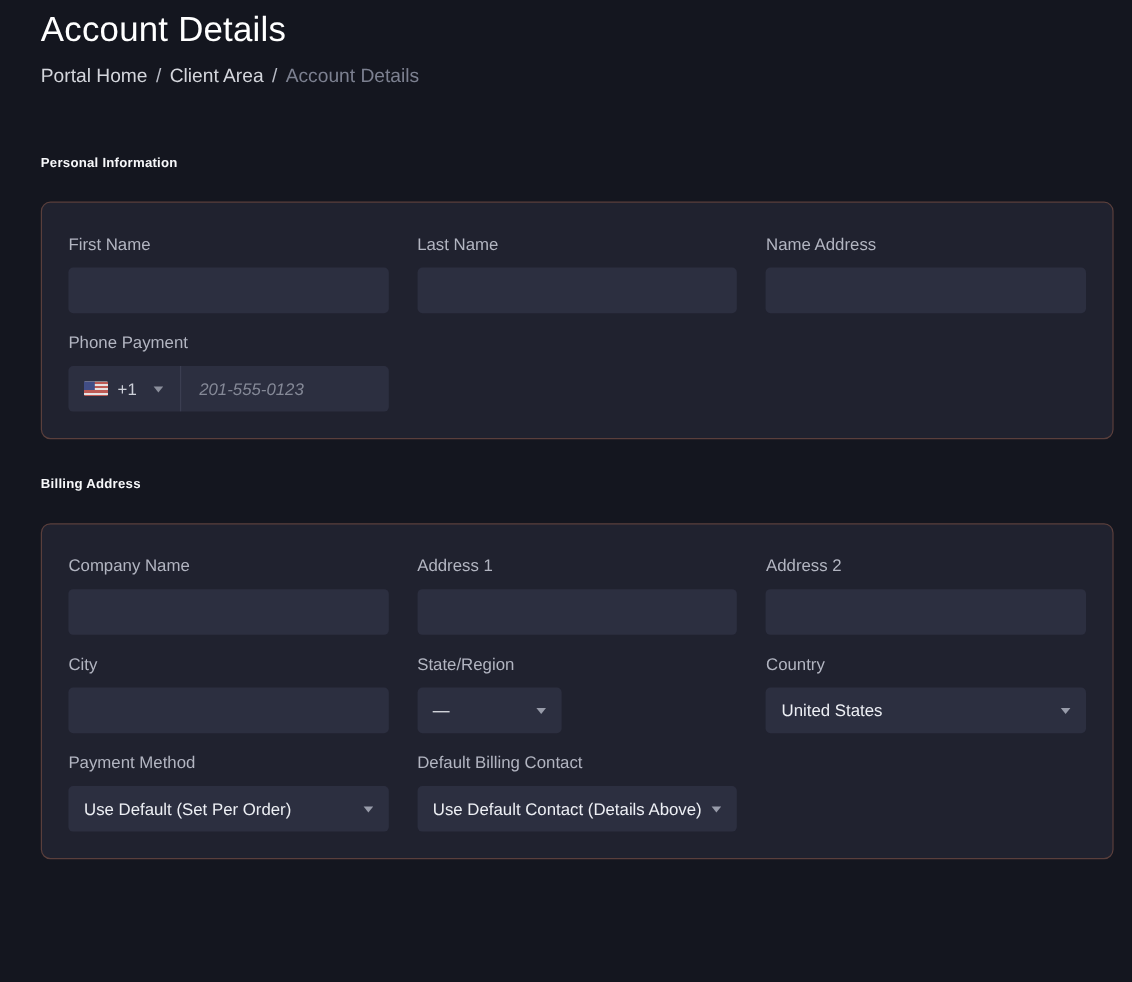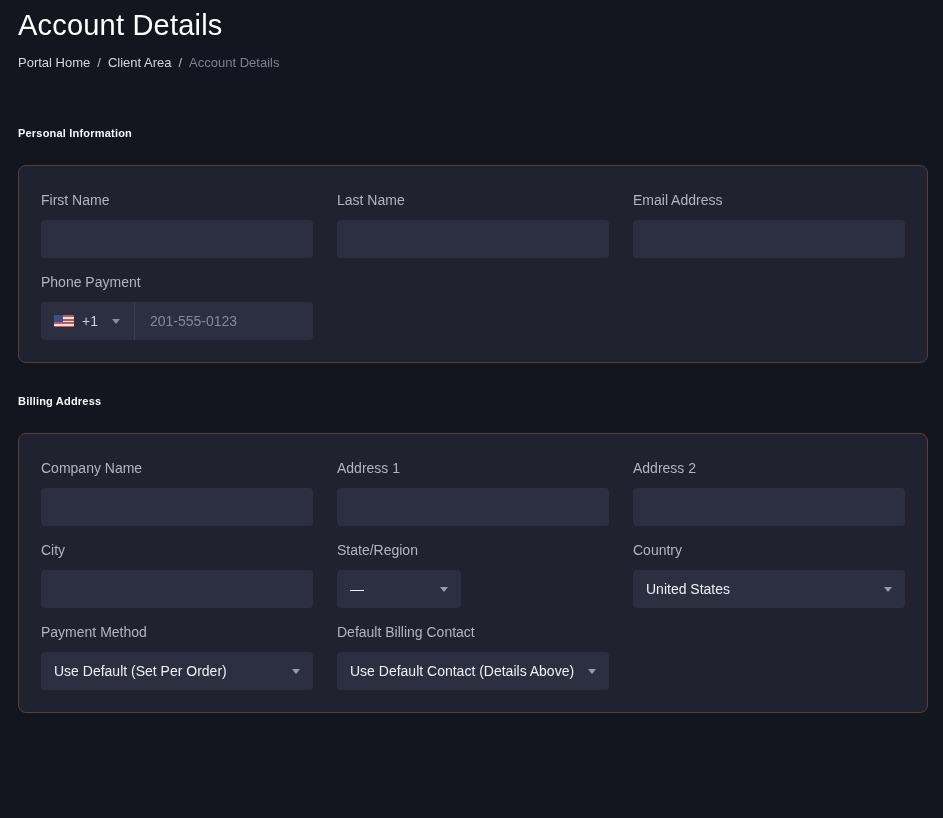--- a/index.html
+++ b/index.html
@@ -3,34 +3,34 @@
 <meta charset="utf-8">
 <style>
   * { box-sizing: border-box; margin: 0; padding: 0; }
   html, body { width: 943px; height: 818px; }
   body {
     background: #14161f;
     font-family: "Liberation Sans", sans-serif;
     color: #e9ebf0;
     overflow: hidden;
   }
-  .container { margin: 0 15px 0 18px; }
+  .container { margin: 0 15px 0 34px; }
 
   
   .page-title {
     padding-top: 8px;
     font-size: 29px;
     line-height: 34px;
     font-weight: 500;
     color: #ffffff;
     letter-spacing: 0.2px;
   }
   .breadcrumb {
     margin-top: 13px;
-    font-size: 13px;
+    font-size: 16px;
     color: #d4d6dc;
     display: flex;
     align-items: center;
     gap: 7px;
   }
   .breadcrumb .crumb { color: #d4d6dc; cursor: pointer; }
   .breadcrumb .sep { color: #b9bcc6; }
   .breadcrumb .crumb.current { color: #7c8090; cursor: default; }
 
   
@@ -75,20 +75,21 @@
     width: 100%;
     height: 38px;
     background: #2c2f40;
     border: none;
     border-radius: 4px;
     padding: 4px 12px;
     font-family: "Liberation Sans", sans-serif;
     font-size: 14px;
     color: #edeff4;
     outline: none;
+    font-style: italic;
   }
   .text-input::placeholder { color: #858997; opacity: 1; }
 
   .select {
     width: 100%;
     height: 38px;
     background: #2c2f40;
     border-radius: 4px;
     padding: 0 13px;
     display: flex;
@@ -166,21 +167,21 @@
     <div class="form-grid">
       <div class="field">
         <label class="field-label">First Name</label>
         <input class="text-input" type="text" value="" style="">
       </div>
       <div class="field">
         <label class="field-label">Last Name</label>
         <input class="text-input" type="text" value="" style="">
       </div>
       <div class="field">
-        <label class="field-label">Email Address</label>
+        <label class="field-label">Name Address</label>
         <input class="text-input" type="text" value="" style="">
       </div>
       <div class="field">
         <label class="field-label">Phone Payment</label>
         <div class="phone-field">
           <div class="phone-country">
             <span class="flag-us"></span>
             <span class="dial-code">+1</span>
             <span class="caret"></span>
           </div>

